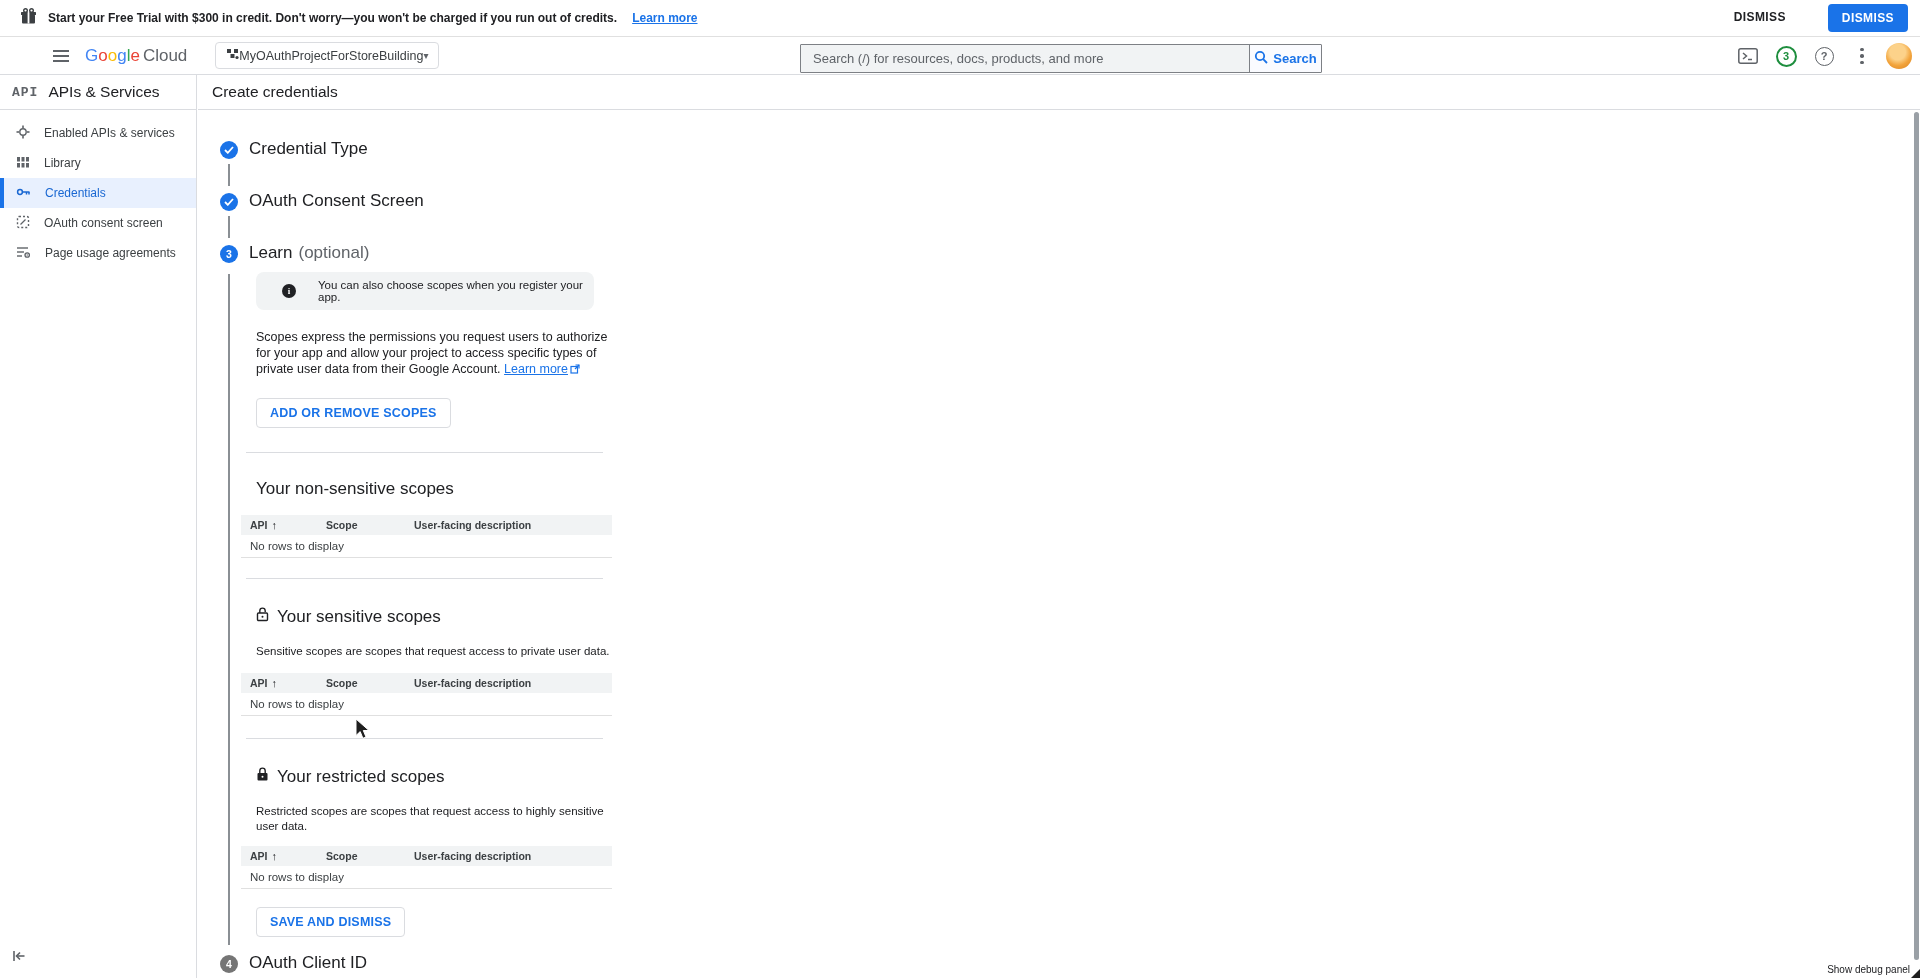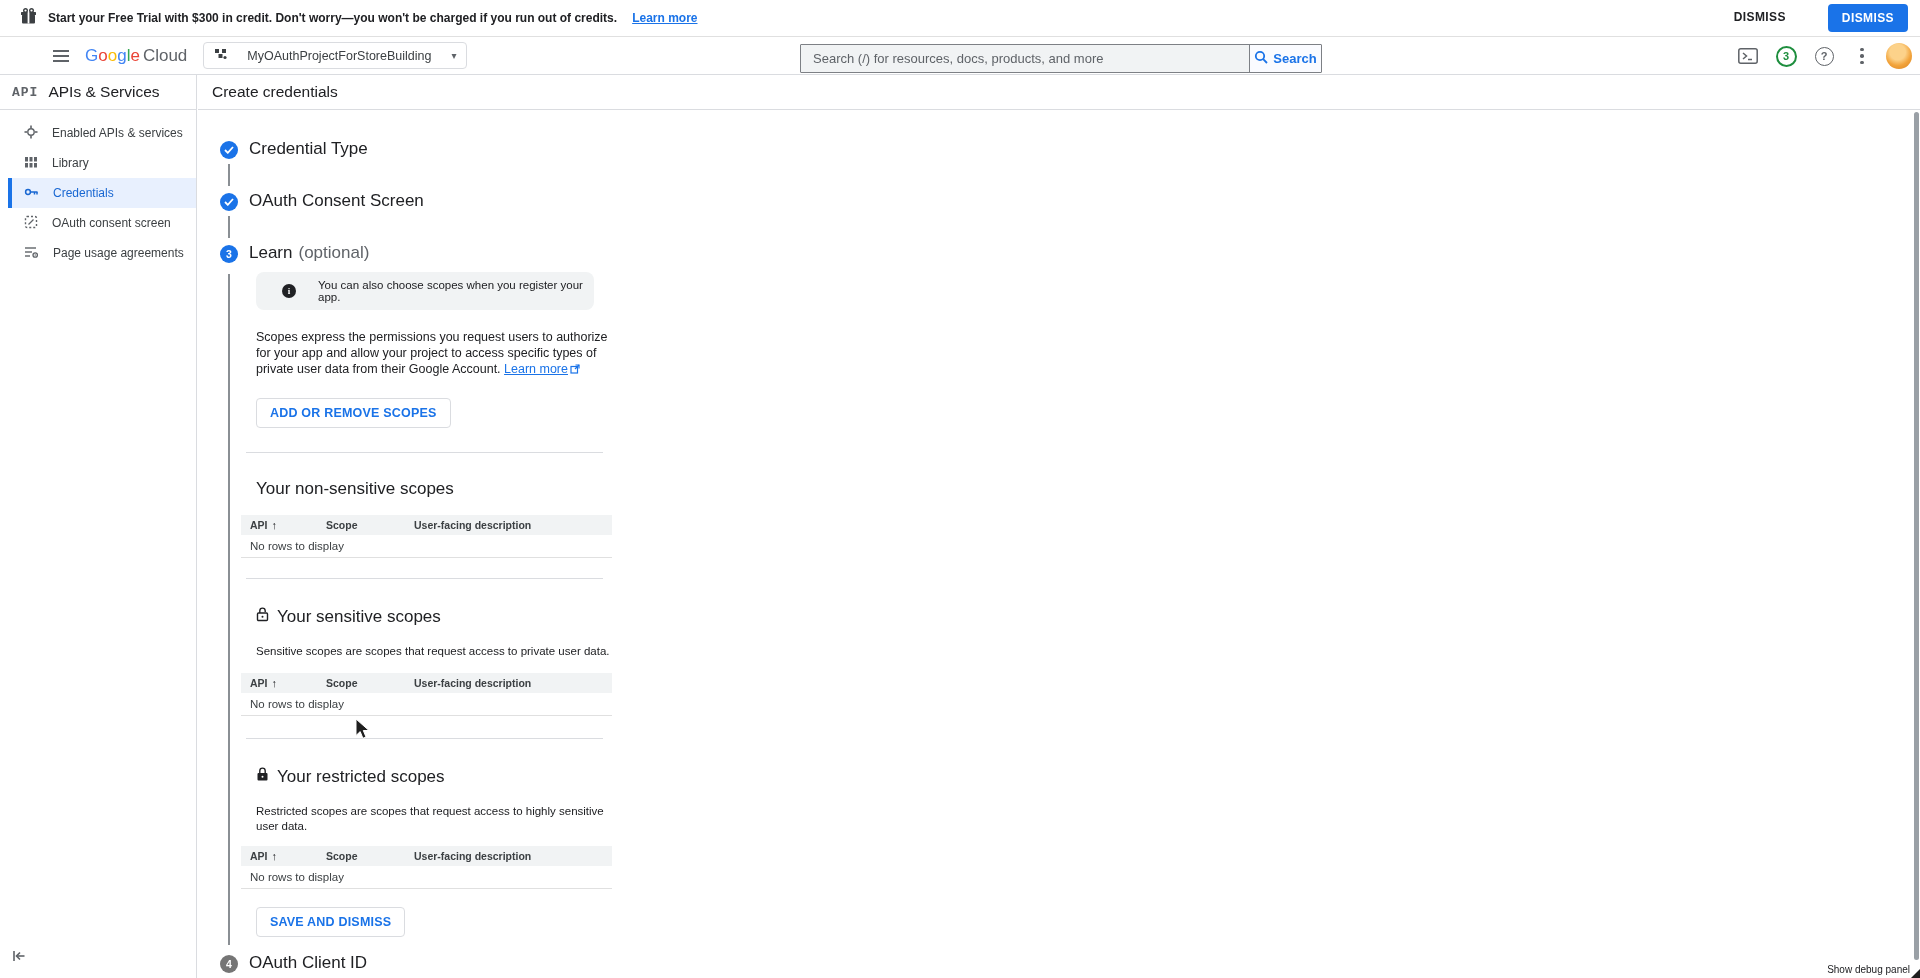--- a/index.html
+++ b/index.html
@@ -17,21 +17,21 @@
 
   
   .appbar { position:absolute; top:37px; left:0; right:0; height:38px; background:#fff;
     border-bottom:1px solid #dadce0; display:flex; align-items:center;padding-left:39px; }
   .hamburger { width:40px; height:38px; display:flex; flex-direction:column; justify-content:center; align-items:center; gap:3px; cursor:pointer; margin-left:2px; }
   .hamburger i { display:block; width:16px; height:2px; background:#5f6368; }
   .gc-logo { font-size:17px; margin-left:4px; letter-spacing:0; white-space:nowrap; }
   .gc-logo .l0,.gc-logo .l3 { color:#4285F4; } .gc-logo .l1,.gc-logo .l5 { color:#EA4335; }
   .gc-logo .l2 { color:#FBBC05; } .gc-logo .l4 { color:#34A853; }
   .gc-cloud { color:#5f6368; margin-left:3px; }
-  .project-btn { margin-left:16px; height:27px; display:flex; align-items:center; gap:20px; border:1px solid #dadce0;
+  .project-btn { margin-left:28px; height:27px; display:flex; align-items:center; gap:0; border:1px solid #dadce0;
     border-radius:4px; padding:0 10px; background:#fff; cursor:pointer; font-size:12.5px; color:#3c4043; }
   .chev { font-size:10px; color:#5f6368; }
 
   .searchwrap { position:absolute; left:800px; top:44px; width:522px; height:29px; display:flex;
     border:1px solid #7d8085; border-radius:1px; overflow:hidden; background:#f1f3f4; }
   .search-input { flex:1; border:none; outline:none; background:#f1f3f4; font-size:13px; color:#5f6368; padding:0 12px;
     font-family:"Liberation Sans", sans-serif; }
   .search-input::placeholder { color:#5f6368; opacity:1; }
   .search-btn { width:72px; border:none; border-left:1px solid #7d8085; background:#fafbff; color:#1a73e8;
     font-size:13px; font-weight:700; display:flex; align-items:center; justify-content:center; gap:5px; cursor:pointer; }
@@ -44,21 +44,21 @@
     font-weight:700; display:flex; align-items:center; justify-content:center; }
   .dots { display:flex; flex-direction:column; gap:3px; }
   .dots i { width:3.5px; height:3.5px; border-radius:50%; background:#5f6368; }
   .avatar { width:26px; height:26px; border-radius:50%; background:radial-gradient(circle at 45% 35%, #fcd28a 0 35%, #f2a43c 60%, #d97f1e 100%); cursor:pointer; }
 
   
   .sidebar { position:absolute; left:0; top:75px; bottom:0; width:197px; background:#fff; border-right:1px solid #dadce0; }
   .sidebar-head { height:35px; border-bottom:1px solid #dadce0; display:flex; align-items:center; gap:10px; padding-left:12px; }
   .api-glyph { font-family:"Liberation Mono", monospace; font-weight:700; font-size:13px; color:#5f6368; letter-spacing:1px; }
   .sidebar-title { font-size:15.5px; color:#202124; }
-  .nav { padding-top:8px;padding-left:8px; }
+  .nav { padding-top:8px; }
   .nav-item { height:30px; display:flex; align-items:center; gap:14px; padding-left:16px; font-size:12px; color:#3c4043; cursor:pointer; position:relative; }
   .nav-item svg { flex:0 0 auto; }
   .nav-item.active { background:#e8f0fe; color:#1967d2; font-weight:500; }
   .nav-item.active::before { content:''; position:absolute; left:0; top:0; bottom:0; width:4px; background:#1a73e8; }
 
   
   .main { position:absolute; left:198px; top:75px; right:0; bottom:0; background:#fff; }
   .main-head { height:35px; border-bottom:1px solid #dadce0; display:flex; align-items:center; padding-left:14px;
     font-size:15.5px; color:#202124; }
   .main-body { position:absolute; top:36px; left:0; right:0; bottom:0; padding-top:28px; overflow:hidden; }

